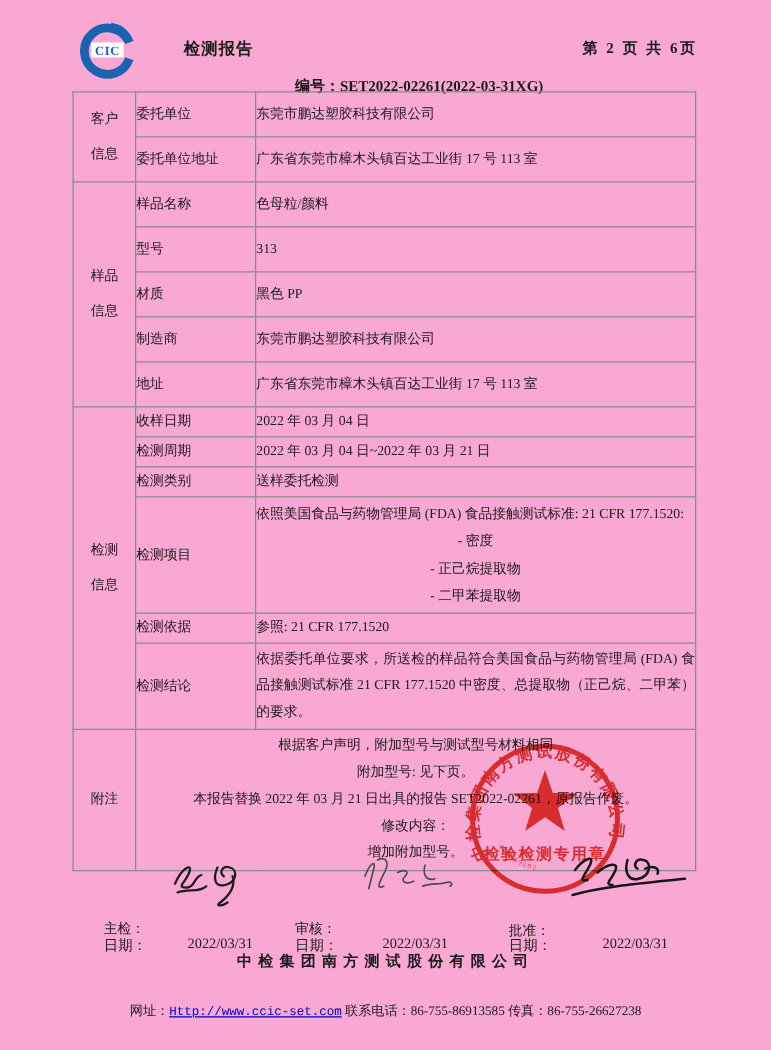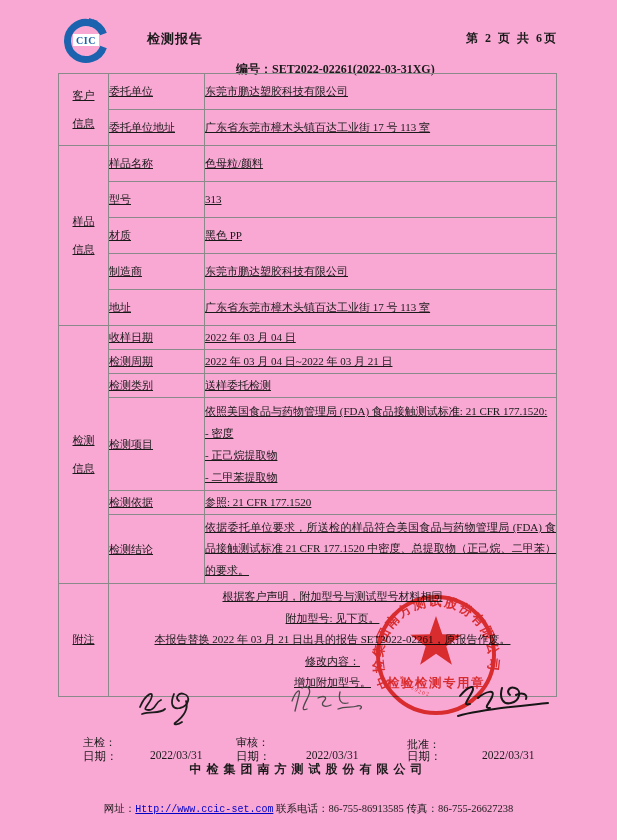--- a/index.html
+++ b/index.html
@@ -9,29 +9,29 @@
     margin:0 auto;overflow:hidden;
   }
   
   .logo{position:absolute;left:62px;top:16px;width:48px;height:48px;}
   .hdr-title{position:absolute;left:147px;top:30px;font-size:13px;font-weight:bold;letter-spacing:1px;}
   .hdr-number{position:absolute;left:236px;top:48px;font-size:12px;font-weight:bold;margin-top:13px;}
   .hdr-page{position:absolute;left:466px;top:30px;font-size:12px;font-weight:bold;letter-spacing:2px;}
   
   table.rpt{position:absolute;left:58px;top:73px;border-collapse:collapse;table-layout:fixed;
     font-size:11px;line-height:1.5;}
-  table.rpt td{border:1px solid #8a8a8a;vertical-align:middle;padding:2px 0;text-decoration:underline;}
+  table.rpt td{border:1px solid #8a8a8a;vertical-align:middle;padding:2px 0;}
   td.group-cell{text-align:center;white-space:pre-line;line-height:2.5;font-size:11px;}
   td.lbl{padding-left:12px;}
   td.val{padding-left:14px;padding-right:9px;}
   tr.row-cust td{height:31px;}
   tr.row-samp td{height:31px;}
   tr.row-test td{height:19px;}
   td.items-cell{padding:3px 14px;line-height:2.0;}
-  .pre{white-space:pre-line;}
+  .pre{white-space:pre-line;text-align:center;}
   td.concl-cell{padding:4px 9px 4px 14px;line-height:1.95;text-align:justify;}
   td.notes-cell{padding:5px 12px;line-height:1.95;white-space:pre-line;text-align:center;}
   
   .sig-label{position:absolute;font-size:11px;margin-top:36px;}
   .sig-date{position:absolute;font-size:11.5px;margin-top:12px;}
   .sig-svg{position:absolute;}
   
   .stamp{position:absolute;left:359px;top:578px;width:154px;height:154px;
     mix-blend-mode:multiply;opacity:.92;z-index:5;}
   

